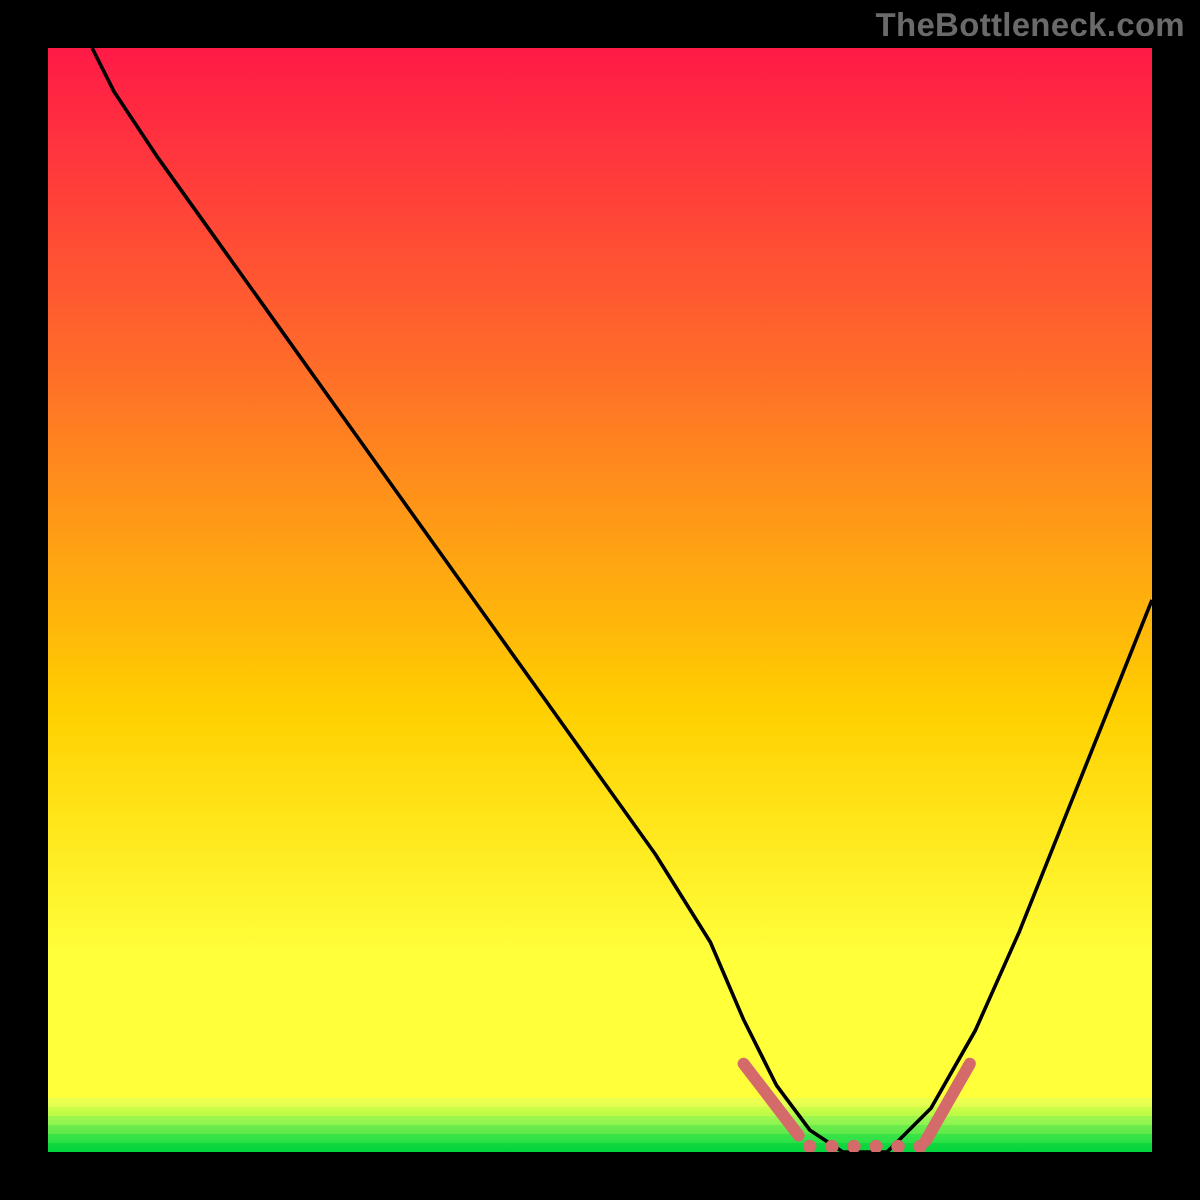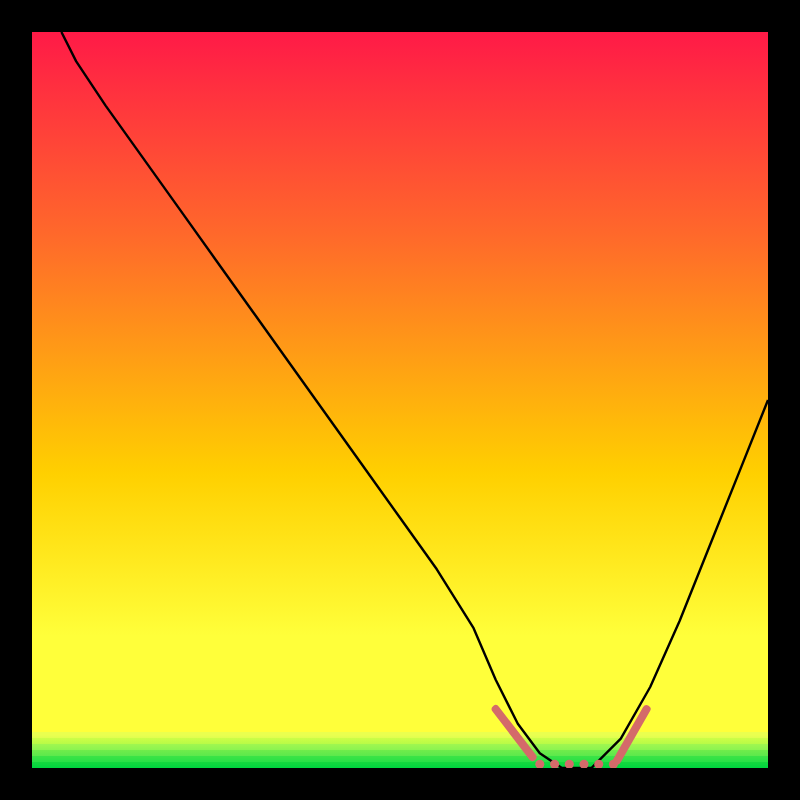--- a/index.html
+++ b/index.html
@@ -37,20 +37,21 @@
   .plot svg {
     display: block;
     width: 100%;
     height: 100%;
   }
 </style>
 </head>
 <body>
 
 <div class="frame">
+  <div class="watermark">TheBottleneck.com</div>
   <div class="plot">
     <svg id="chart-svg" viewBox="0 0 736 736" preserveAspectRatio="none">
         <defs>
           <linearGradient id="bg-grad" x1="0" y1="0" x2="0" y2="1">
             <stop offset="0%" stop-color="#ff1a47"></stop>
             <stop offset="28.000000000000004%" stop-color="#ff6a2a"></stop>
             <stop offset="60%" stop-color="#ffd000"></stop>
             <stop offset="82%" stop-color="#ffff3a"></stop>
             <stop offset="95.5%" stop-color="#ffff3a"></stop>
             <stop offset="100%" stop-color="#00e040"></stop>

